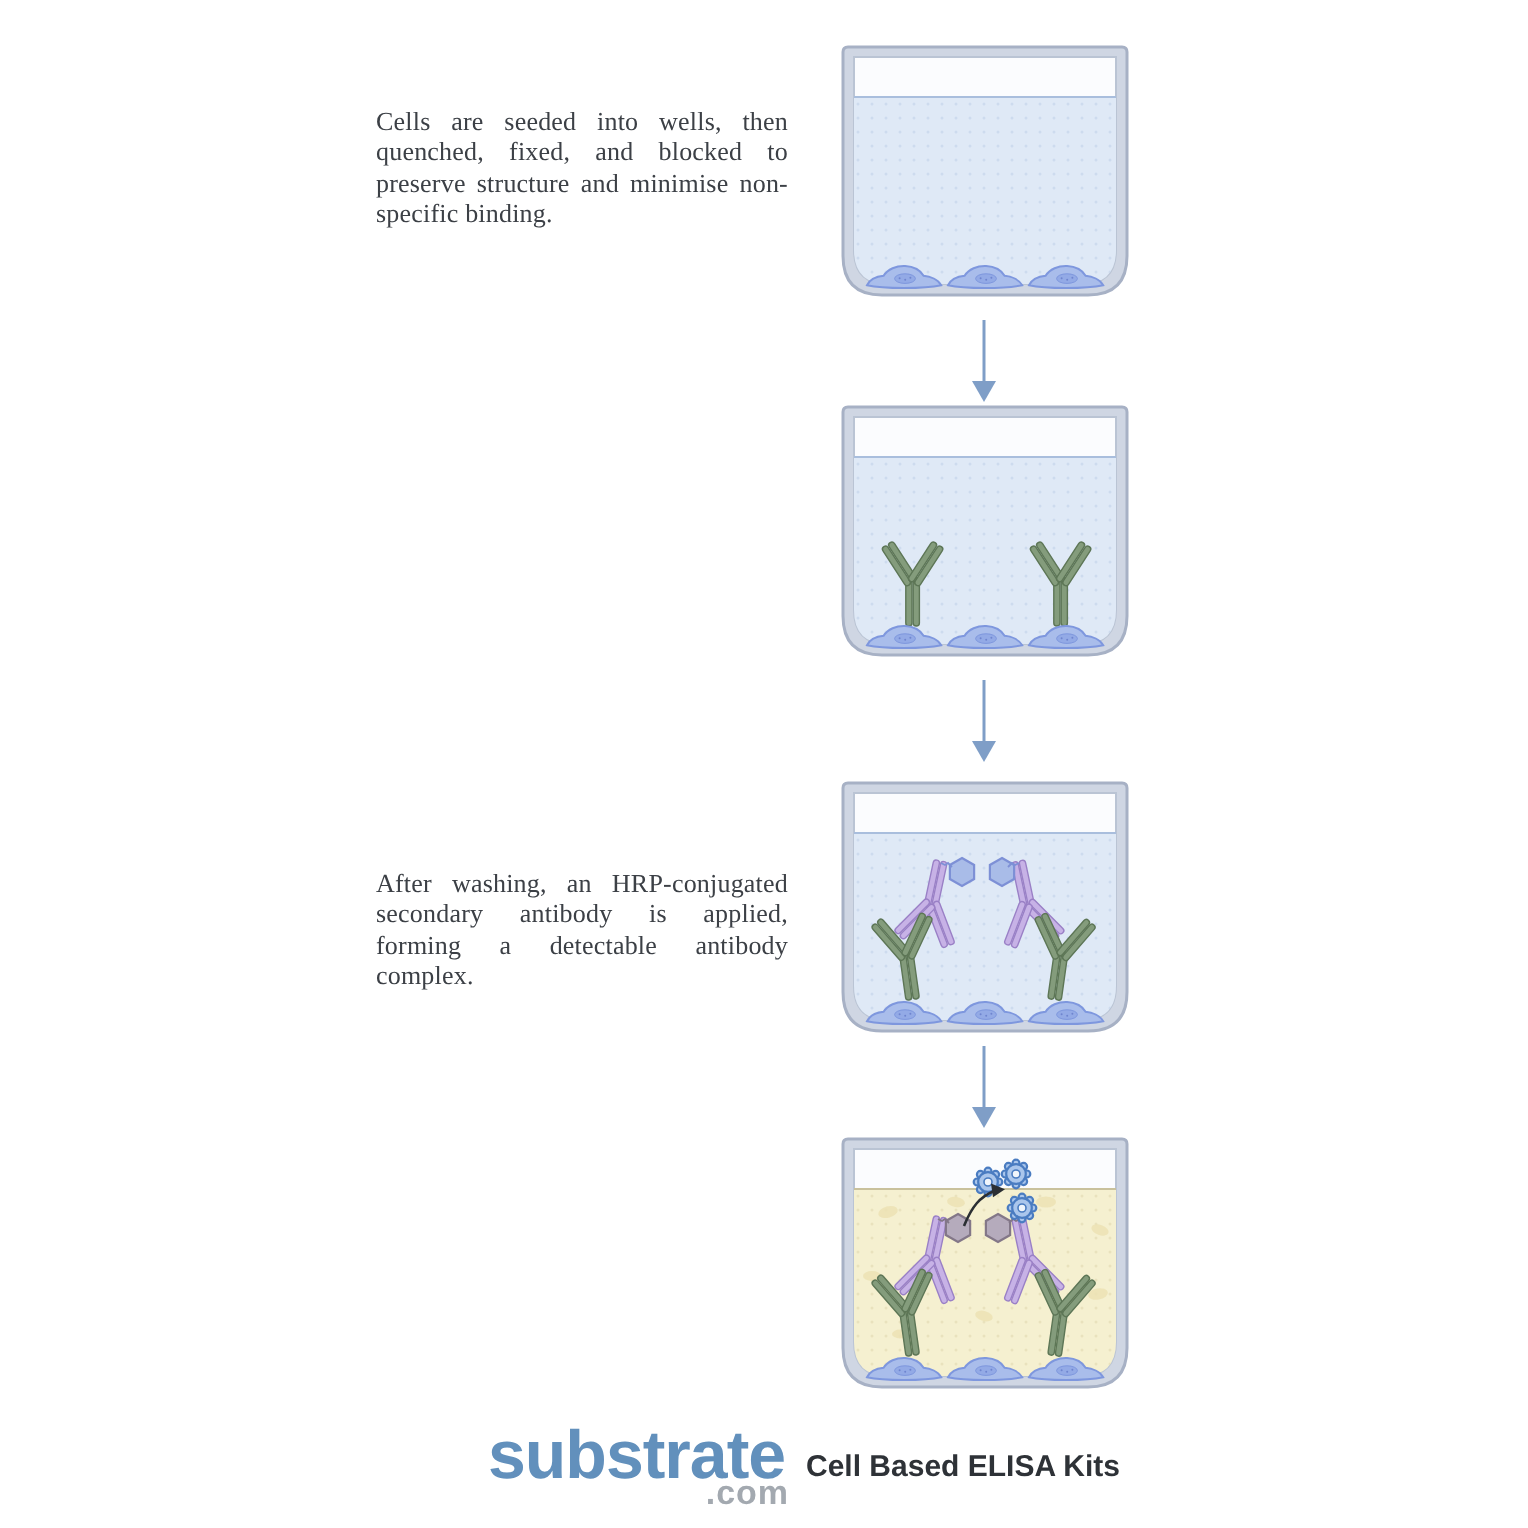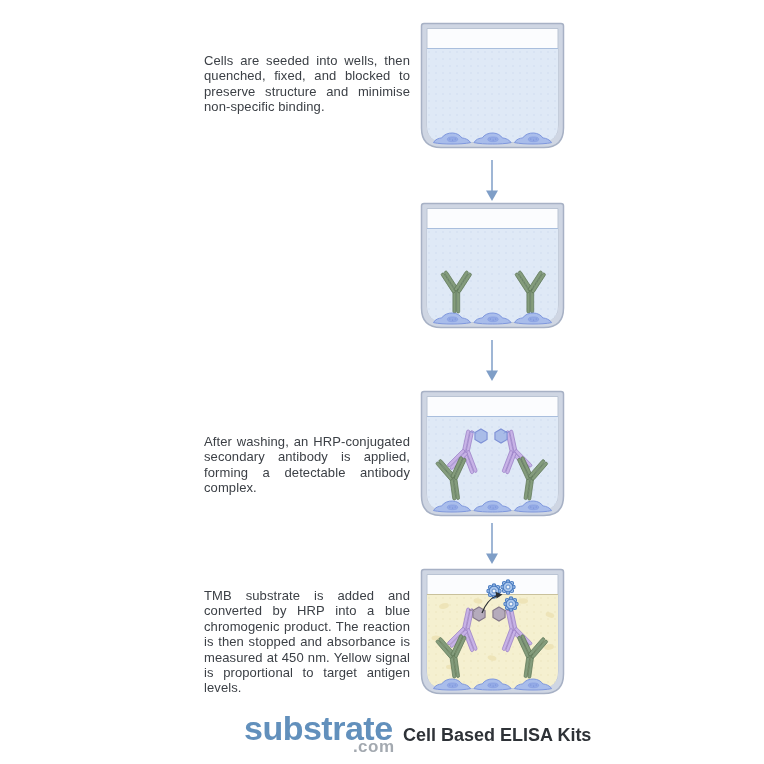--- a/index.html
+++ b/index.html
@@ -1,19 +1,19 @@
 <!DOCTYPE html>
 <html style="--text_color: #3c4046; --heading_dark: #2e3237; --brand_blue: #6290bc; --brand_gray: #a3a9b0; --well_wall: #cfd6e3; --well_wall_stroke: #a7b1c5; --liquid_blue: #dfe9f6; --liquid_yellow: #f5f0d0; --antibody_green: #849c7c; --antibody_purple: #c7b2e6; --hrp_blue: #a9bce8; --hrp_gray: #b5abbc; --tmb_blue: #4a7cc1; --cell_fill: #a9bdeb; --cell_stroke: #7e97de; --arrow_blue: #7f9ec7; --blob_yellow: #ece2b4;"><head>
 <meta charset="utf-8">
 <style>
   html,body{margin:0;padding:0;background:#ffffff;}
   .canvas{position:relative;width:764px;height:764px;background:#ffffff;overflow:hidden;
           font-family:"Liberation Sans",sans-serif;}
-  .step-text{position:absolute;left:204px;width:206px;font-size:13px;line-height:15.4px;
-             color:var(--text_color,#3c4046);text-align:justify;letter-spacing:.1px;}
+  .step-text{position:absolute;left:188px;width:206px;font-size:13px;line-height:15.4px;
+             color:var(--text_color,#3c4046);text-align:justify;letter-spacing:.1px;font-family:Liberation Serif, serif;}
   .well{position:absolute;width:145px;height:127px;}
   .well-outer{fill:var(--well_wall,#cfd6e3);stroke:var(--well_wall_stroke,#a7b1c5);stroke-width:1.5;}
   .well-inner{fill:#fbfcfe;stroke:#bac4d4;stroke-width:1;}
   .liquid-blue{fill:var(--liquid_blue,#dfe9f6);}
   .liquid-yellow{fill:var(--liquid_yellow,#f5f0d0);}
   .dots{opacity:.55;}
   .surface-blue{stroke:#a9bedd;stroke-width:1.1;}
   .surface-yellow{stroke:#c9c19c;stroke-width:1.1;}
   .ab-green{fill:var(--antibody_green,#849c7c);stroke:#5d7656;stroke-width:.7;}
   .ab-purple{fill:var(--antibody_purple,#c7b2e6);stroke:#9a80c6;stroke-width:.7;}
@@ -29,21 +29,21 @@
   .blob{fill:var(--blob_yellow,#ece2b4);opacity:.85;}
   .flow-arrow{position:absolute;width:16px;height:42px;}
   .flow-line{stroke:var(--arrow_blue,#7f9ec7);stroke-width:1.5;}
   .flow-head{fill:var(--arrow_blue,#7f9ec7);}
   .conv-arrow{fill:none;stroke:#2b2f33;stroke-width:1.3;}
   .conv-head{fill:#2b2f33;}
   .brand{position:absolute;left:244px;top:711px;font-size:34px;font-weight:bold;line-height:1;
          color:var(--brand_blue,#6290bc);letter-spacing:-.5px;display:inline-block;}
   .brand-suffix{position:absolute;right:-2px;bottom:-10px;font-size:17px;font-weight:bold;
                 color:var(--brand_gray,#a3a9b0);letter-spacing:.5px;margin-top:17px;}
-  .product-line{position:absolute;left:403px;top:725px;font-size:18px;font-weight:bold;
+  .product-line{position:absolute;left:403px;top:725px;font-size:15px;font-weight:bold;
                 color:var(--heading_dark,#2e3237);}
 </style>
 </head>
 <body>
 
 <div class="canvas">
 
   <svg width="0" height="0" style="position:absolute" aria-hidden="true">
     <defs>
       <pattern id="dotsBlue" width="7" height="7" patternUnits="userSpaceOnUse">
@@ -156,21 +156,20 @@
       <use href="#cell" transform="translate(52.5,108)"></use>
       <use href="#cell" transform="translate(93,108)"></use>
     </g>
   </svg>
 
   <svg class="flow-arrow" style="left:484px;top:523px;" viewBox="0 0 16 42">
     <line class="flow-line" x1="8" y1="0" x2="8" y2="31"></line>
     <polygon class="flow-head" points="8,41 2,30.5 14,30.5"></polygon>
   </svg>
 
-  <div class="step-text" style="top:588px;">TMB substrate is added and converted by HRP into a blue chromogenic product. The reaction is then stopped and absorbance is measured at 450 nm. Yellow signal is proportional to target antigen levels.</div>
   <svg class="well" style="left:420px;top:568px;" viewBox="0 0 145 127">
     <path class="well-outer" d="M4,1.5 L141,1.5 Q143.5,1.5 143.5,4 L143.5,106 Q143.5,125.5 124,125.5 L21,125.5 Q1.5,125.5 1.5,106 L1.5,4 Q1.5,1.5 4,1.5 Z"></path>
     <path class="well-inner" d="M7,6.5 L138,6.5 L138,103 Q138,120 121,120 L24,120 Q7,120 7,103 Z"></path>
     <path class="liquid-yellow" d="M7,26.5 L138,26.5 L138,103 Q138,120 121,120 L24,120 Q7,120 7,103 Z"></path>
     <path class="dots" fill="url(#dotsYellow)" d="M7,26.5 L138,26.5 L138,103 Q138,120 121,120 L24,120 Q7,120 7,103 Z"></path>
     <line class="surface-yellow" x1="7" y1="26.5" x2="138" y2="26.5"></line>
     <g>
       <ellipse class="blob" cx="24" cy="38" rx="5" ry="2.8" transform="rotate(-15 24 38)"></ellipse>
       <ellipse class="blob" cx="58" cy="33" rx="4.5" ry="2.5" transform="rotate(10 58 33)"></ellipse>
       <ellipse class="blob" cx="103" cy="33" rx="5" ry="2.8"></ellipse>

